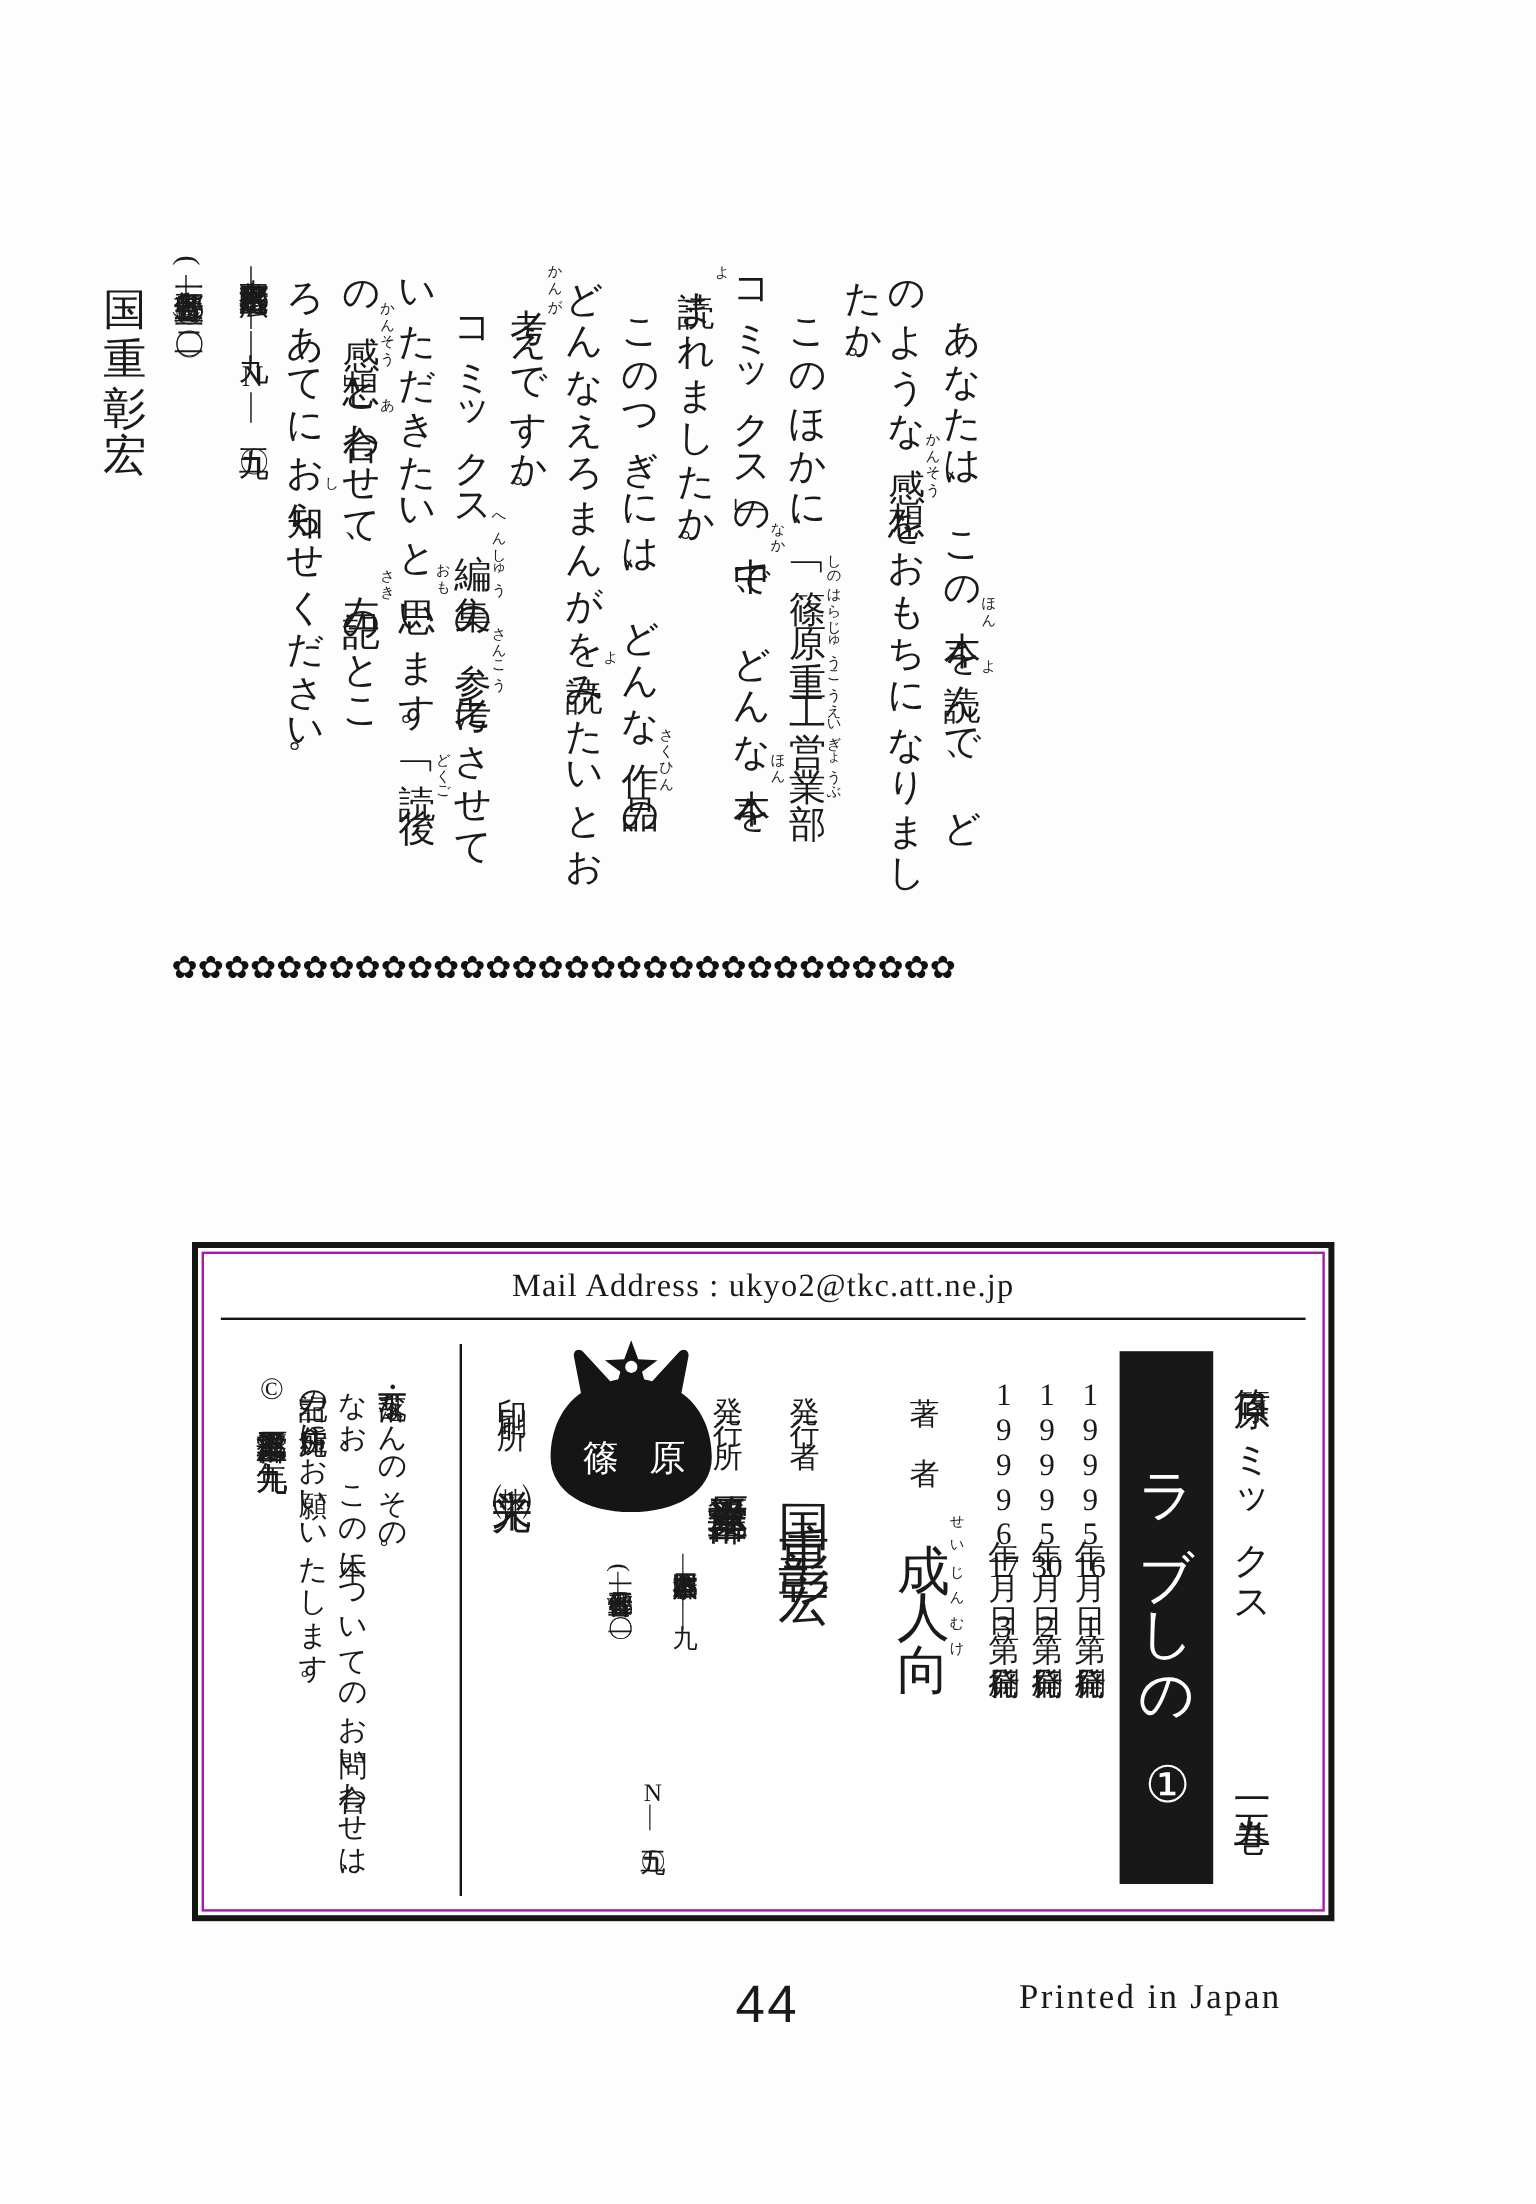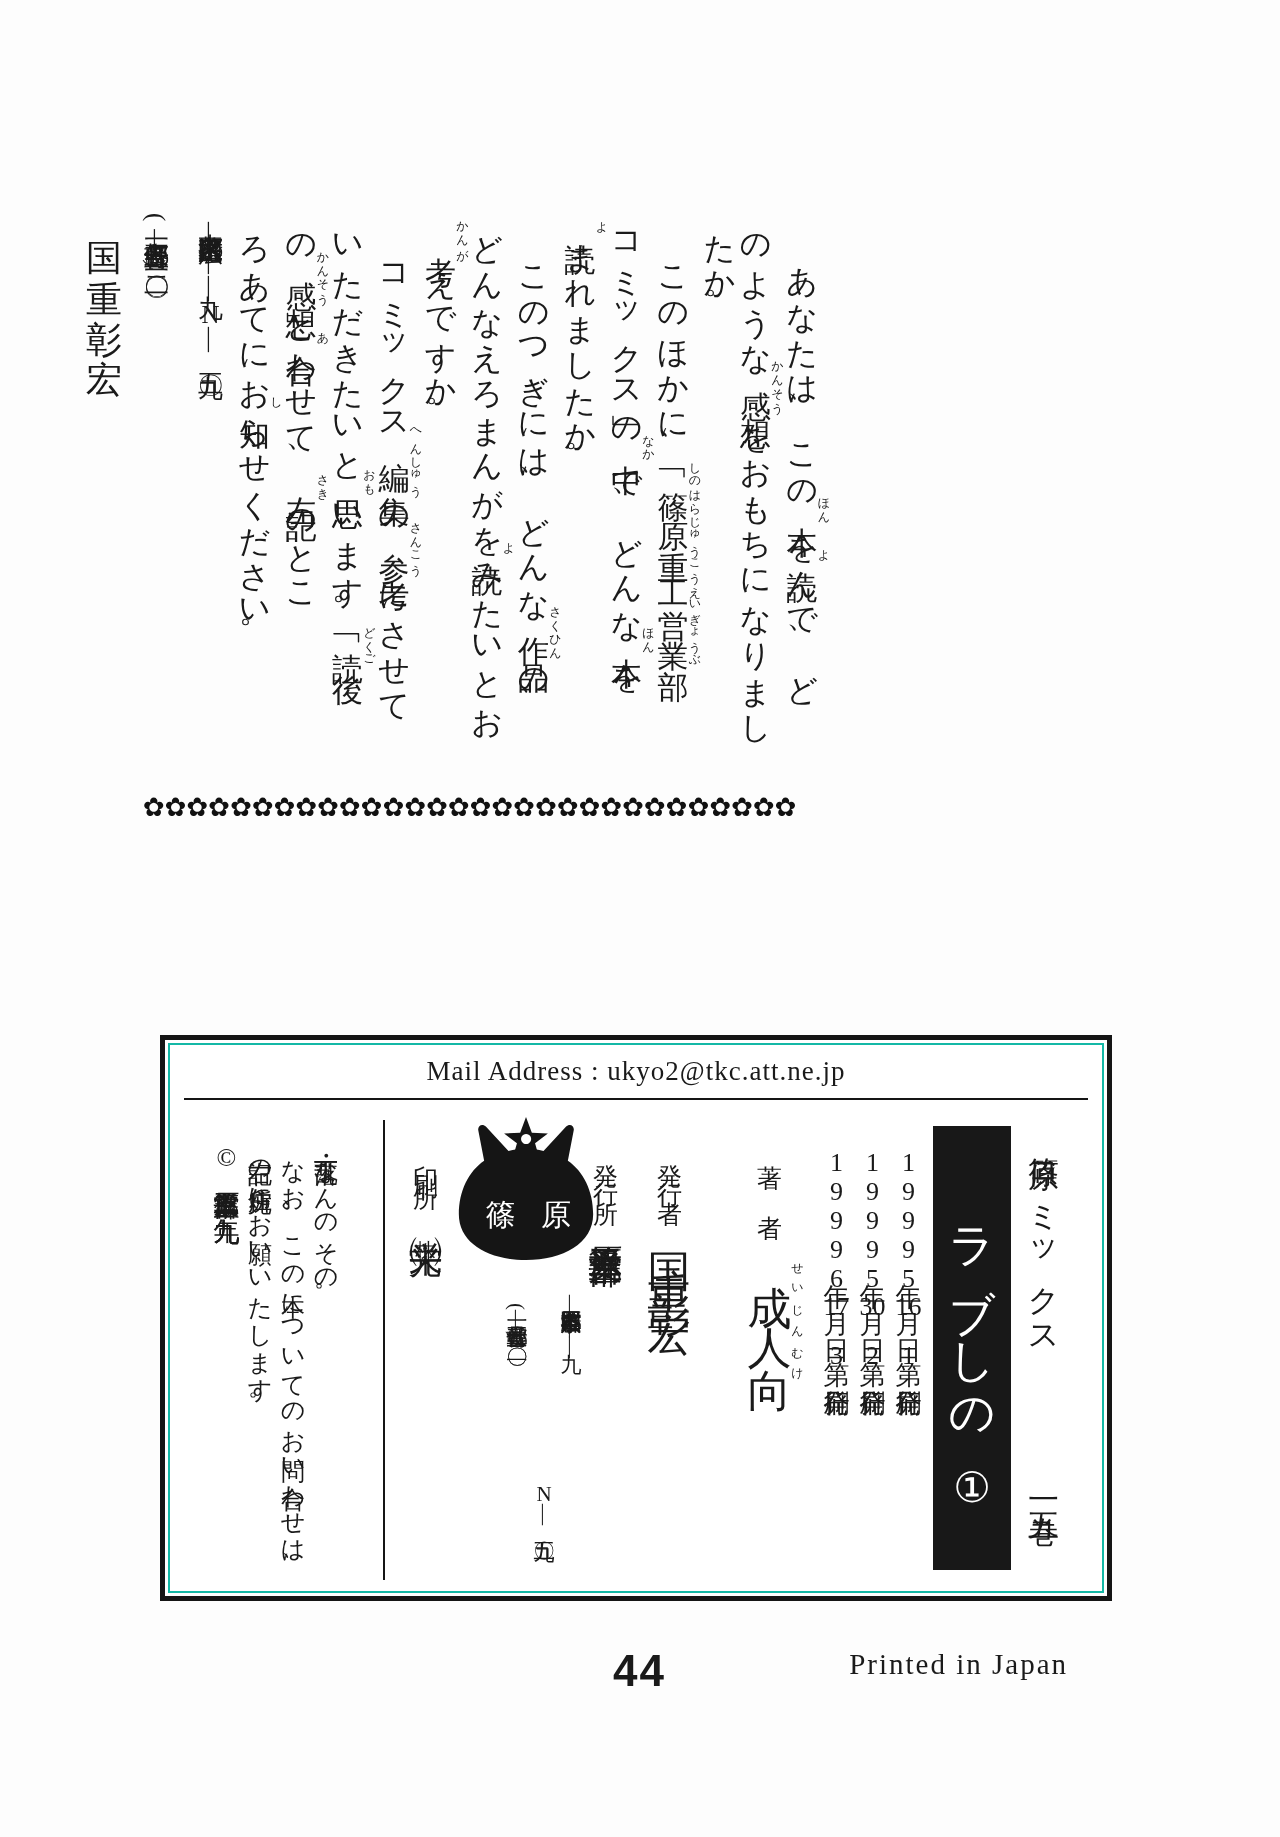--- a/index.html
+++ b/index.html
@@ -25,21 +25,21 @@
   #flower-divider {
     position:absolute; left:143px; top:792px; width:770px; height:40px;
     font-family:"DejaVu Sans",sans-serif; font-size:26px; letter-spacing:0px;
     color:#111; white-space:nowrap; overflow:hidden;
   }
   
   #colophon-box {
     position:absolute; left:160px; top:1035px; width:942px; height:556px;
     border:5px solid #151515; background:#fff;
   }
-  #colophon-inner { position:absolute; inset:3px; border:2px solid #14b8a6;text-decoration:underline; }
+  #colophon-inner { position:absolute; inset:3px; border:2px solid #a21caf;text-decoration:underline; }
   #mail-row {
     position:absolute; top:0; left:14px; right:14px; height:53px;
     border-bottom:2px solid #151515;
     display:flex; align-items:center; justify-content:center;
     font-size:27px; letter-spacing:1px;
   }
   #colophon-main { position:absolute; top:55px; left:0; right:0; bottom:0; }
   
   #series-col, #volume-col {
     position:absolute; left:852px; writing-mode:vertical-rl;
@@ -96,21 +96,21 @@
     position:absolute; left:40px; top:43px;
     writing-mode:vertical-rl; font-size:24px; line-height:33px;
   }
   #notes p { margin:0; }
   #copyright-col { font-size:26px; margin-block-start:16px; text-orientation:upright; }
   
   #printed-note { position:absolute; right:212px; top:1608px; font-size:29px; letter-spacing:2px;margin-top:40px; }
   #page-number {
     position:absolute; left:613px; top:1646px;
     font-family:"Liberation Sans","DejaVu Sans",sans-serif;
-    font-weight:bold; font-size:44px; letter-spacing:2px;
+    font-weight:normal; font-size:44px; letter-spacing:2px;
   }
 </style>
 </head>
 <body>
 
 <div id="questionnaire">
   <div>
       <p class="indent">あなたは、この<ruby>本<rt>ほん</rt></ruby>を<ruby>読<rt>よ</rt></ruby>んで、ど</p>
       <p class="">のような<ruby>感想<rt>かんそう</rt></ruby>をおもちになりまし</p>
       <p class="">たか。</p>

